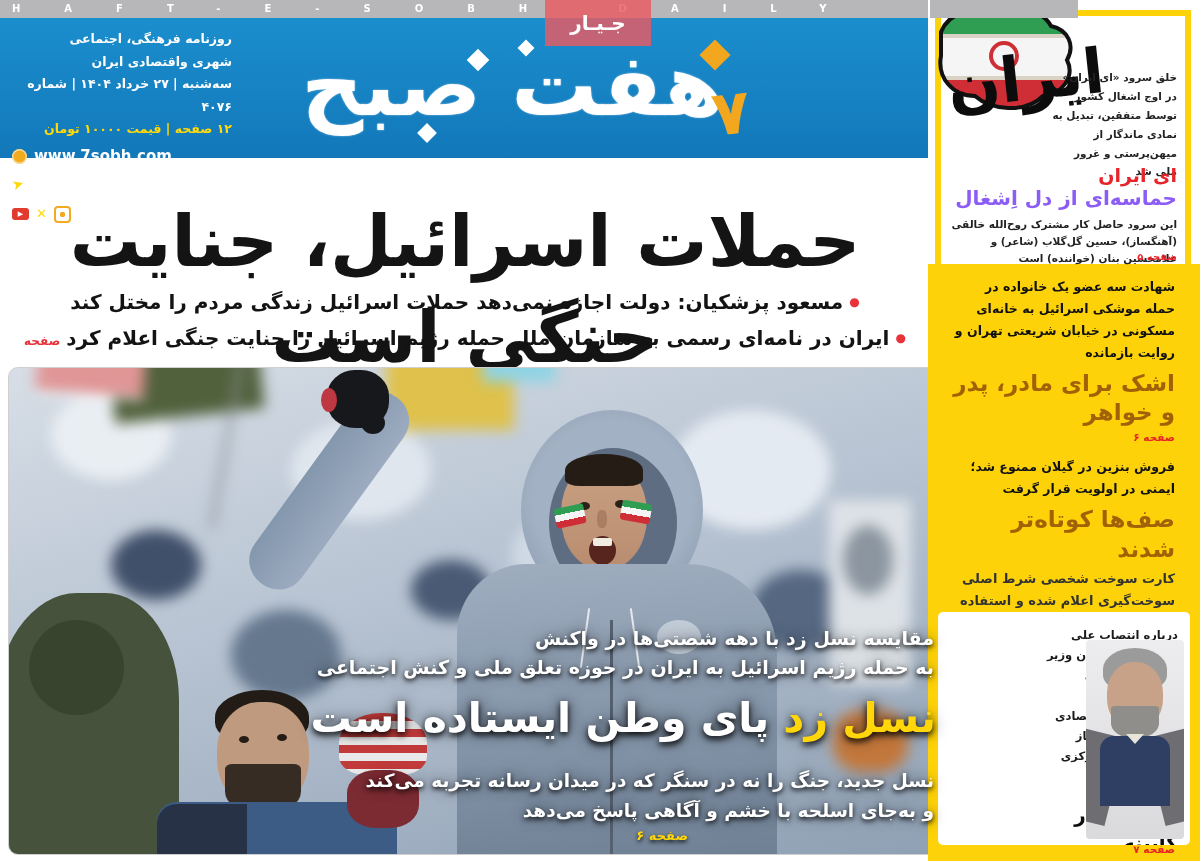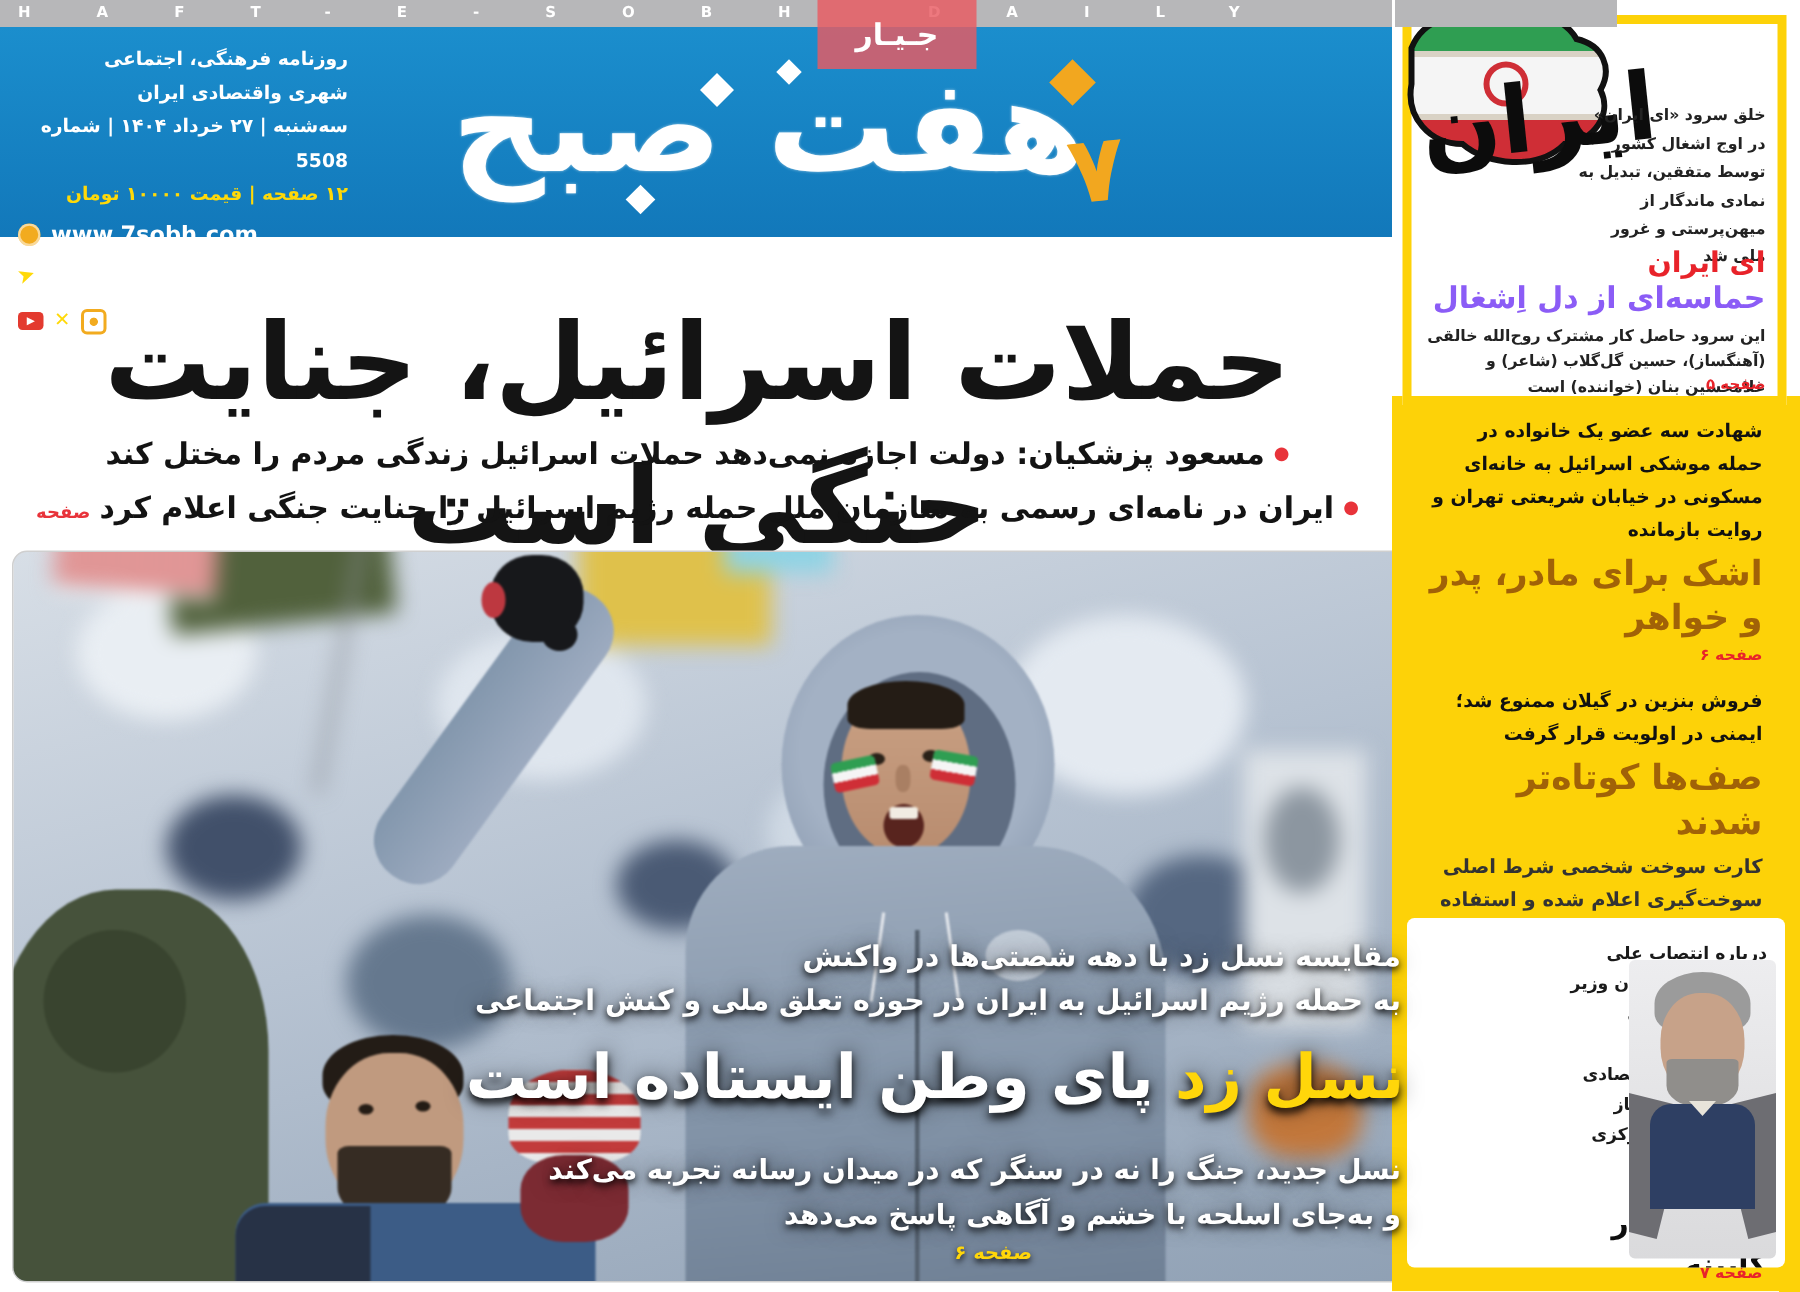--- a/index.html
+++ b/index.html
@@ -124,21 +124,21 @@
     <span>HAFT-E-SOBH DAILY</span>
   </div>
   <div class="top-strip-ext"></div>
 
   <div class="watermark rtl">جـیـار</div>
 
   <div class="blue-band">
     <div class="mast-info rtl">
       <div>روزنامه فرهنگی، اجتماعی</div>
       <div>شهری واقتصادی ایران</div>
-      <div>سه‌شنبه | ۲۷ خرداد ۱۴۰۴ | شماره 5508</div>
+      <div>سه‌شنبه | ۲۷ خرداد ۱۴۰۴ | شماره ۴۰۷۶</div>
       <div class="yellow">۱۲ صفحه | قیمت ۱۰۰۰۰ تومان</div>
       <div class="social-row">
         <span class="ic-globe"></span>
         <span>www.7sobh.com</span>
       </div>
       <div class="social-row">
         <span class="ic-tg">➤</span>
         <span>@haftsobh_news</span>
       </div>
       <div class="social-row">

